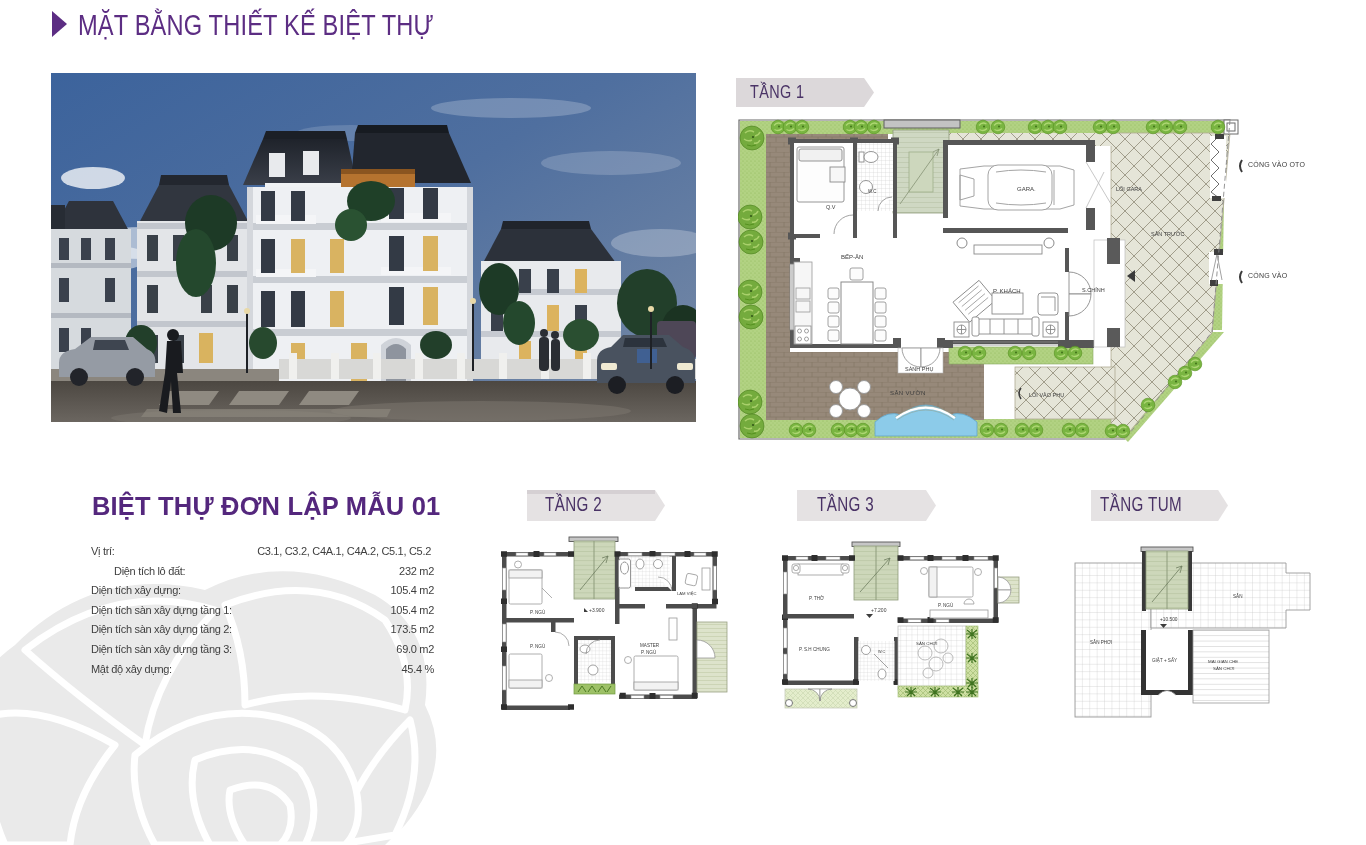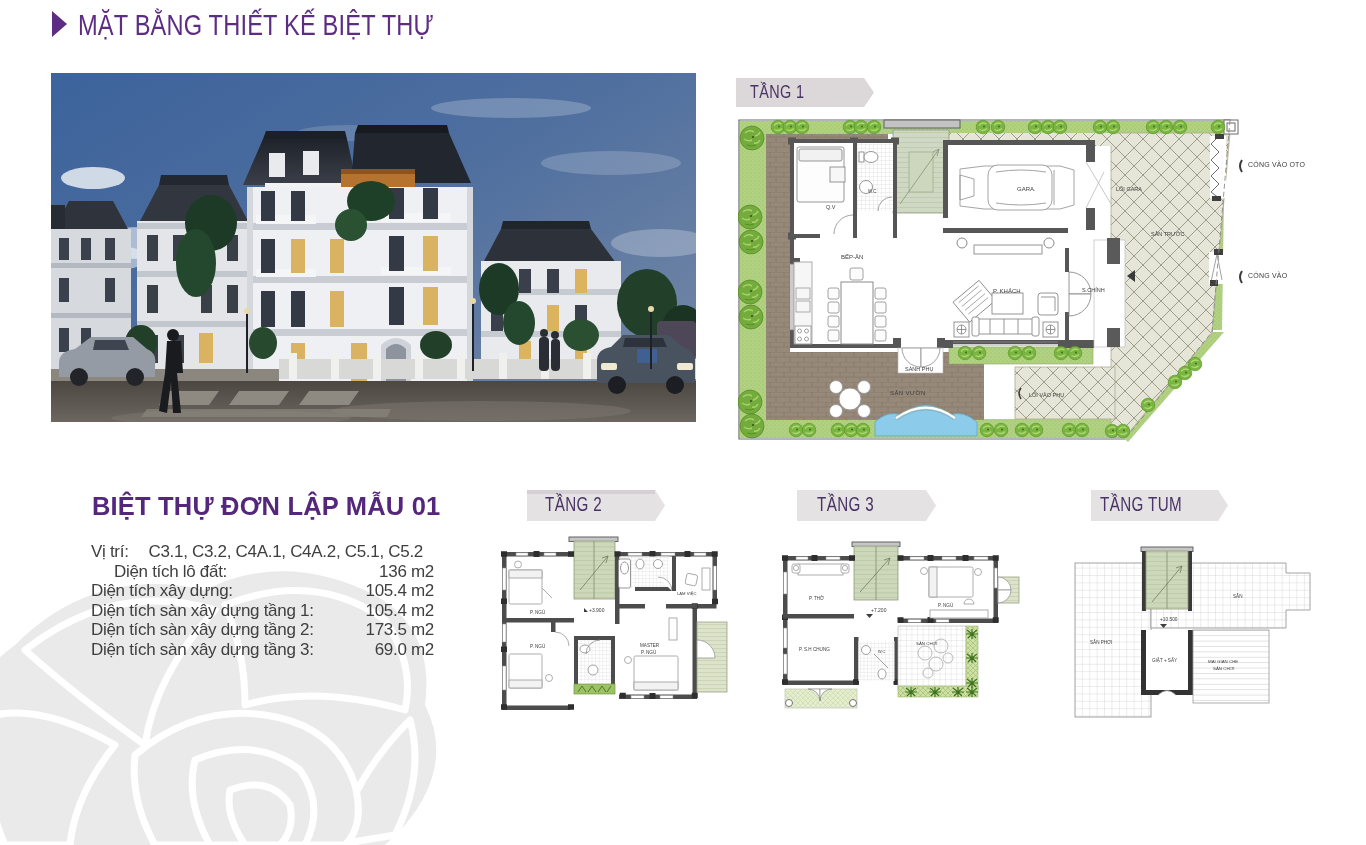--- a/index.html
+++ b/index.html
@@ -618,27 +618,28 @@
     <path d="M8 2 Q4 8 8 14" stroke="#3a3a3a" stroke-width="2" fill="none"></path>
   </svg>
 <div class="abs" style="left:1248px;top:161px;font-size:7px;color:#3a3a3a;letter-spacing:0.2px;">CỔNG VÀO OTO</div>
 <svg class="abs" style="left:1234px;top:269px;" width="16" height="16" viewBox="0 0 16 16">
     <path d="M8 2 Q4 8 8 14" stroke="#3a3a3a" stroke-width="2" fill="none"></path>
   </svg>
 <div class="abs" style="left:1248px;top:272px;font-size:7px;color:#3a3a3a;letter-spacing:0.2px;">CỔNG VÀO</div>
 
 <div class="abs" style="left:92px;top:491px;font-size:26px;font-weight:bold;color:#54277d;letter-spacing:0.2px;transform:scaleX(0.98);transform-origin:0 0;">BIỆT THỰ ĐƠN LẬP MẪU 01</div>
 
-<div class="abs" style="left:91px;top:542px;width:343px;font-size:17px;color:#3f3f3f;line-height:19.6px;letter-spacing:-0.3px;">
-  <div style="position:relative;">Vị trí:<span style="position:absolute;right:11px;margin-left:33px;">C3.1, C3.2, C4A.1, C4A.2, C5.1, C5.2</span></div>
-  <div style="position:relative;margin-left:23px;">Diện tích lô đất:<span style="position:absolute;right:0;">136 m2</span></div>
+<div class="abs" style="left:91px;top:542px;width:343px;font-size:11px;color:#3f3f3f;line-height:19.6px;letter-spacing:-0.3px;">
+  <div style="position:relative;">Vị trí:<span style="position:absolute;right:3px;margin-left:33px;">C3.1, C3.2, C4A.1, C4A.2, C5.1, C5.2</span></div>
+  <div style="position:relative;margin-left:23px;">Diện tích lô đất:<span style="position:absolute;right:0;">232 m2</span></div>
   <div style="position:relative;">Diện tích xây dựng:<span style="position:absolute;right:0;">105.4 m2</span></div>
   <div style="position:relative;">Diện tích sàn xây dựng tầng 1:<span style="position:absolute;right:0;">105.4 m2</span></div>
   <div style="position:relative;">Diện tích sàn xây dựng tầng 2:<span style="position:absolute;right:0;">173.5 m2</span></div>
   <div style="position:relative;">Diện tích sàn xây dựng tầng 3:<span style="position:absolute;right:0;">69.0 m2</span></div>
+  <div style="position:relative;">Mật độ xây dựng:<span style="position:absolute;right:0;">45.4 %</span></div>
 </div>
 
 <div class="abs" style="left:527px;top:490px;width:138px;height:31px;background:#e5e2e3;clip-path:polygon(0 0,92.8% 0,100% 50%,92.8% 100%,0 100%);"></div>
 <div class="abs" style="left:527px;top:490px;width:128px;height:4px;background:#d5d0d3;"></div>
 <div class="abs" style="left:545px;top:493px;font-size:20px;color:#4a3366;letter-spacing:0.5px;transform:scaleX(0.76);transform-origin:0 0;">TẦNG 2</div>
 
 <svg class="abs" style="left:488px;top:528px;" width="245" height="192" viewBox="0 0 245 192">
   <defs>
     <pattern id="t2tread" width="6" height="4.6" patternUnits="userSpaceOnUse">
       <rect width="6" height="4.6" fill="#cdd7ba"></rect>

